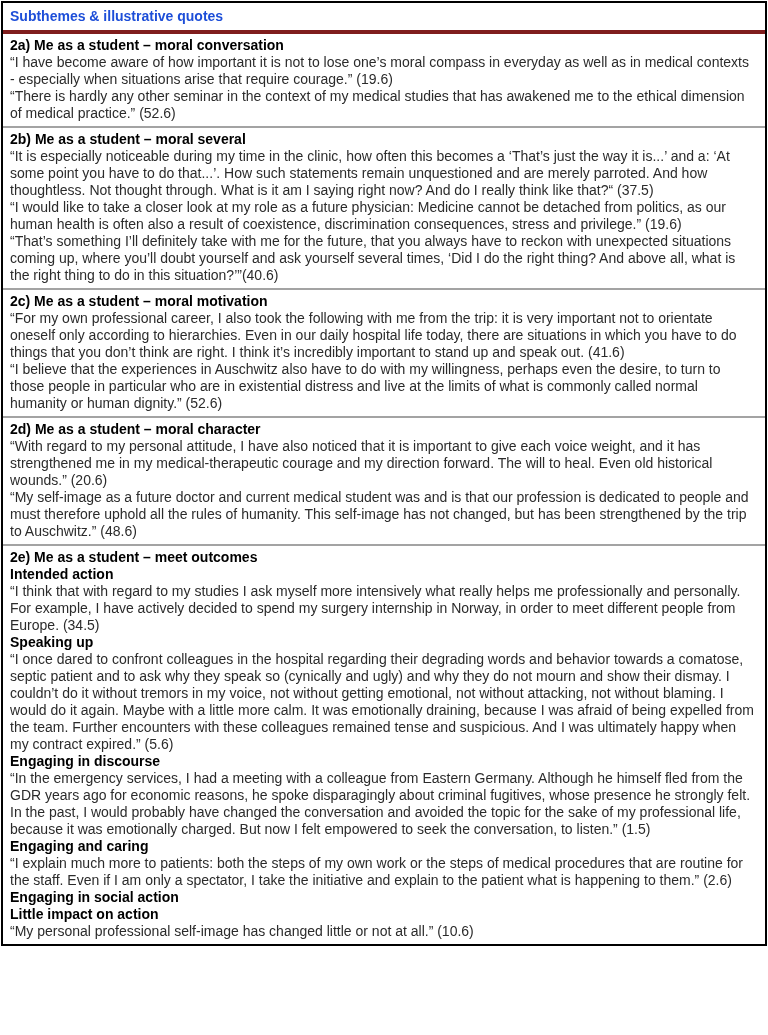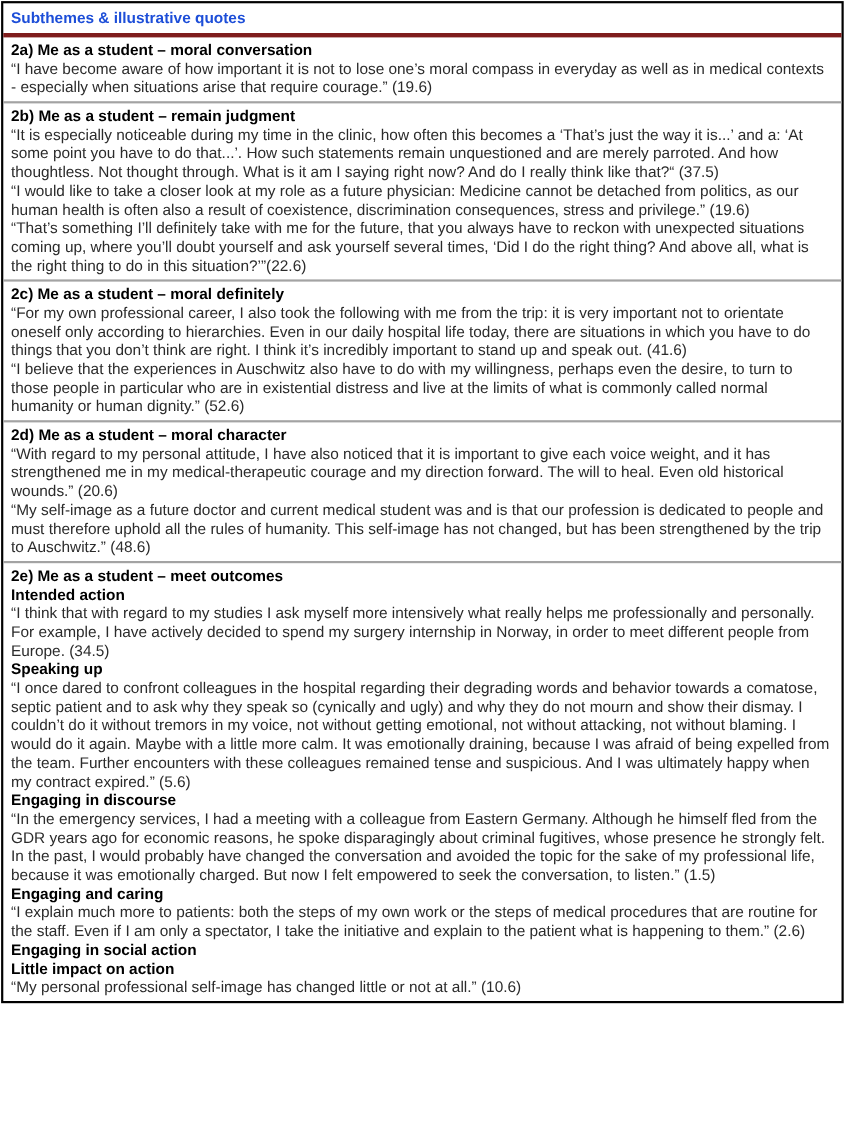--- a/index.html
+++ b/index.html
@@ -52,31 +52,32 @@
 <body>
 
 <div class="doc-table">
   <div class="title-row">
     <span>Subthemes &amp; illustrative quotes</span>
   </div>
   <div id="sections">
   <section class="row">
     <h3 class="sec-header"><span class="hp">2a) Me as a </span><span class="hu">student</span><span class="hs"> – moral conversation</span></h3>
   <p class="quote">“I have become aware of how important it is not to lose one’s moral compass in everyday as well as in medical contexts - especially when situations arise that require courage.” (19.6)</p>
+        <p class="quote">“There is hardly any other seminar in the context of my medical studies that has awakened me to the ethical dimension of medical practice.” (52.6)</p>
       </section>
 
   <section class="row">
-    <h3 class="sec-header"><span class="hp">2b) Me as a </span><span class="hu">student</span><span class="hs"> – remain judgment</span></h3>
+    <h3 class="sec-header"><span class="hp">2b) Me as a </span><span class="hu">student</span><span class="hs"> – moral several</span></h3>
   <p class="quote">“It is especially noticeable during my time in the clinic, how often this becomes a ‘That’s just the way it is...’ and a: ‘At some point you have to do that...’. How such statements remain unquestioned and are merely parroted. And how thoughtless. Not thought through. What is it am I saying right now? And do I really think like that?“ (37.5)</p>
         <p class="quote">“I would like to take a closer look at my role as a future physician: Medicine cannot be detached from politics, as our human health is often also a result of coexistence, discrimination consequences, stress and privilege.” (19.6)</p>
-        <p class="quote">“That’s something I’ll definitely take with me for the future, that you always have to reckon with unexpected situations coming up, where you’ll doubt yourself and ask yourself several times, ‘Did I do the right thing? And above all, what is the right thing to do in this situation?’”(22.6)</p>
+        <p class="quote">“That’s something I’ll definitely take with me for the future, that you always have to reckon with unexpected situations coming up, where you’ll doubt yourself and ask yourself several times, ‘Did I do the right thing? And above all, what is the right thing to do in this situation?’”(40.6)</p>
       </section>
 
   <section class="row">
-    <h3 class="sec-header"><span class="hp">2c) Me as a </span><span class="hu">student</span><span class="hs"> – moral definitely</span></h3>
+    <h3 class="sec-header"><span class="hp">2c) Me as a </span><span class="hu">student</span><span class="hs"> – moral motivation</span></h3>
   <p class="quote">“For my own professional career, I also took the following with me from the trip: it is very important not to orientate oneself only according to hierarchies. Even in our daily hospital life today, there are situations in which you have to do things that you don’t think are right. I think it’s incredibly important to stand up and speak out. (41.6)</p>
         <p class="quote">“I believe that the experiences in Auschwitz also have to do with my willingness, perhaps even the desire, to turn to those people in particular who are in existential distress and live at the limits of what is commonly called normal humanity or human dignity.” (52.6)</p>
       </section>
 
   <section class="row">
     <h3 class="sec-header"><span class="hp">2d) Me as a </span><span class="hu">student</span><span class="hs"> – moral character</span></h3>
   <p class="quote">“With regard to my personal attitude, I have also noticed that it is important to give each voice weight, and it has strengthened me in my medical-therapeutic courage and my direction forward. The will to heal. Even old historical wounds.” (20.6)</p>
         <p class="quote">“My self-image as a future doctor and current medical student was and is that our profession is dedicated to people and must therefore uphold all the rules of humanity. This self-image has not changed, but has been strengthened by the trip to Auschwitz.” (48.6)</p>
       </section>
 

